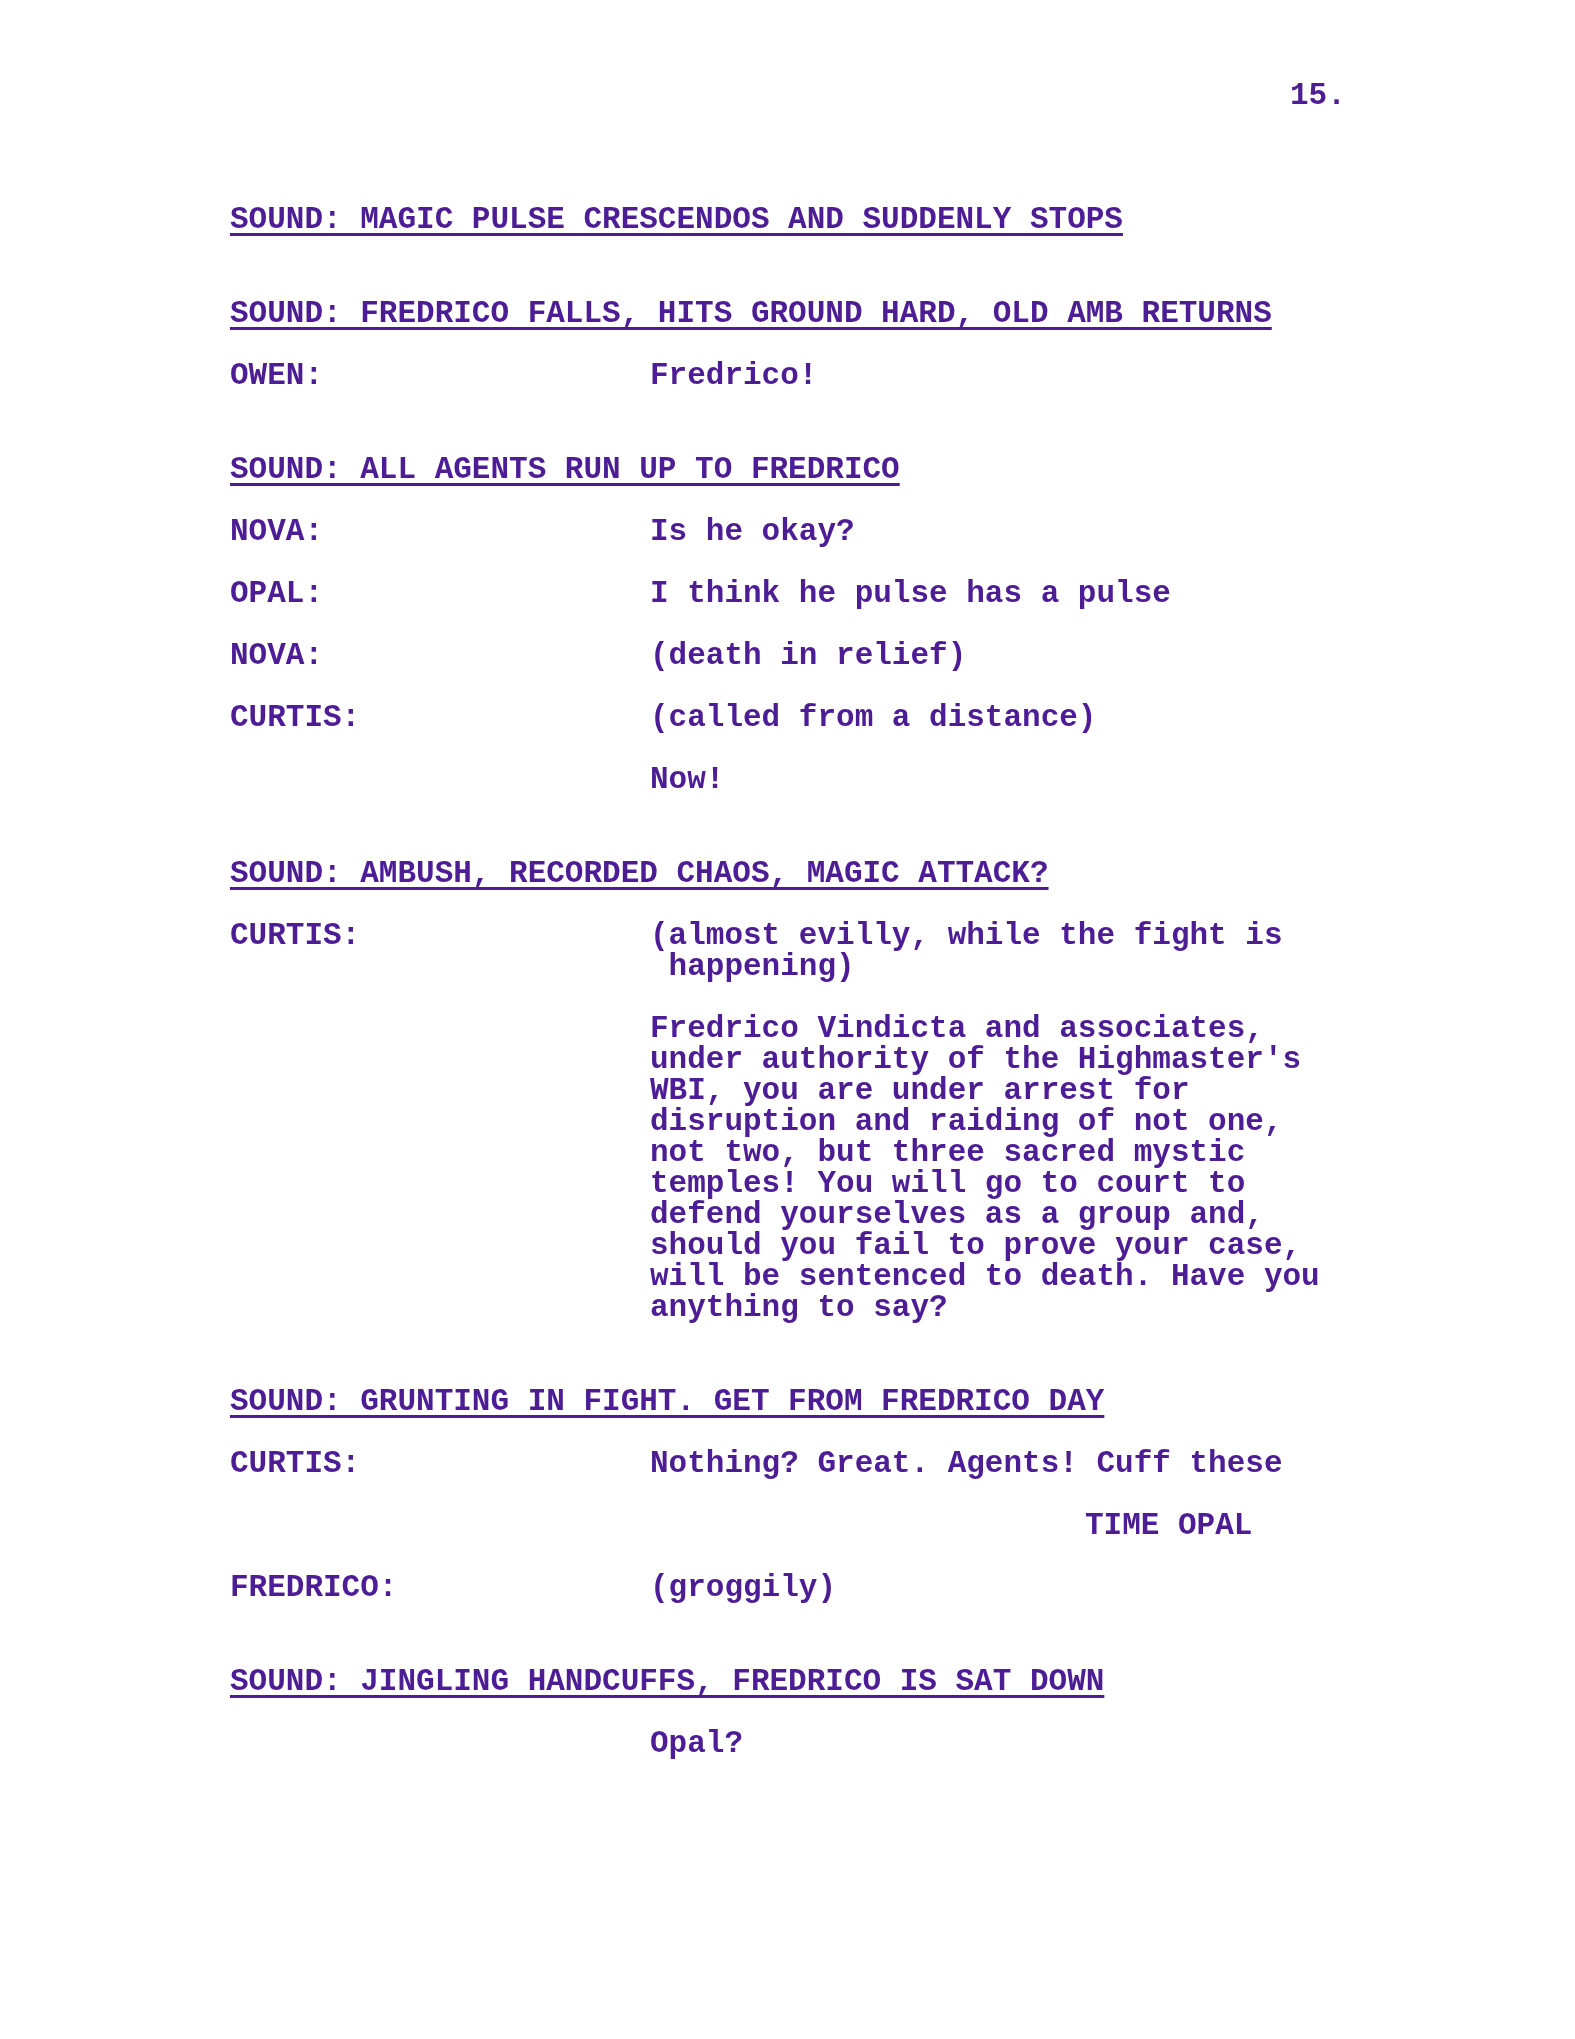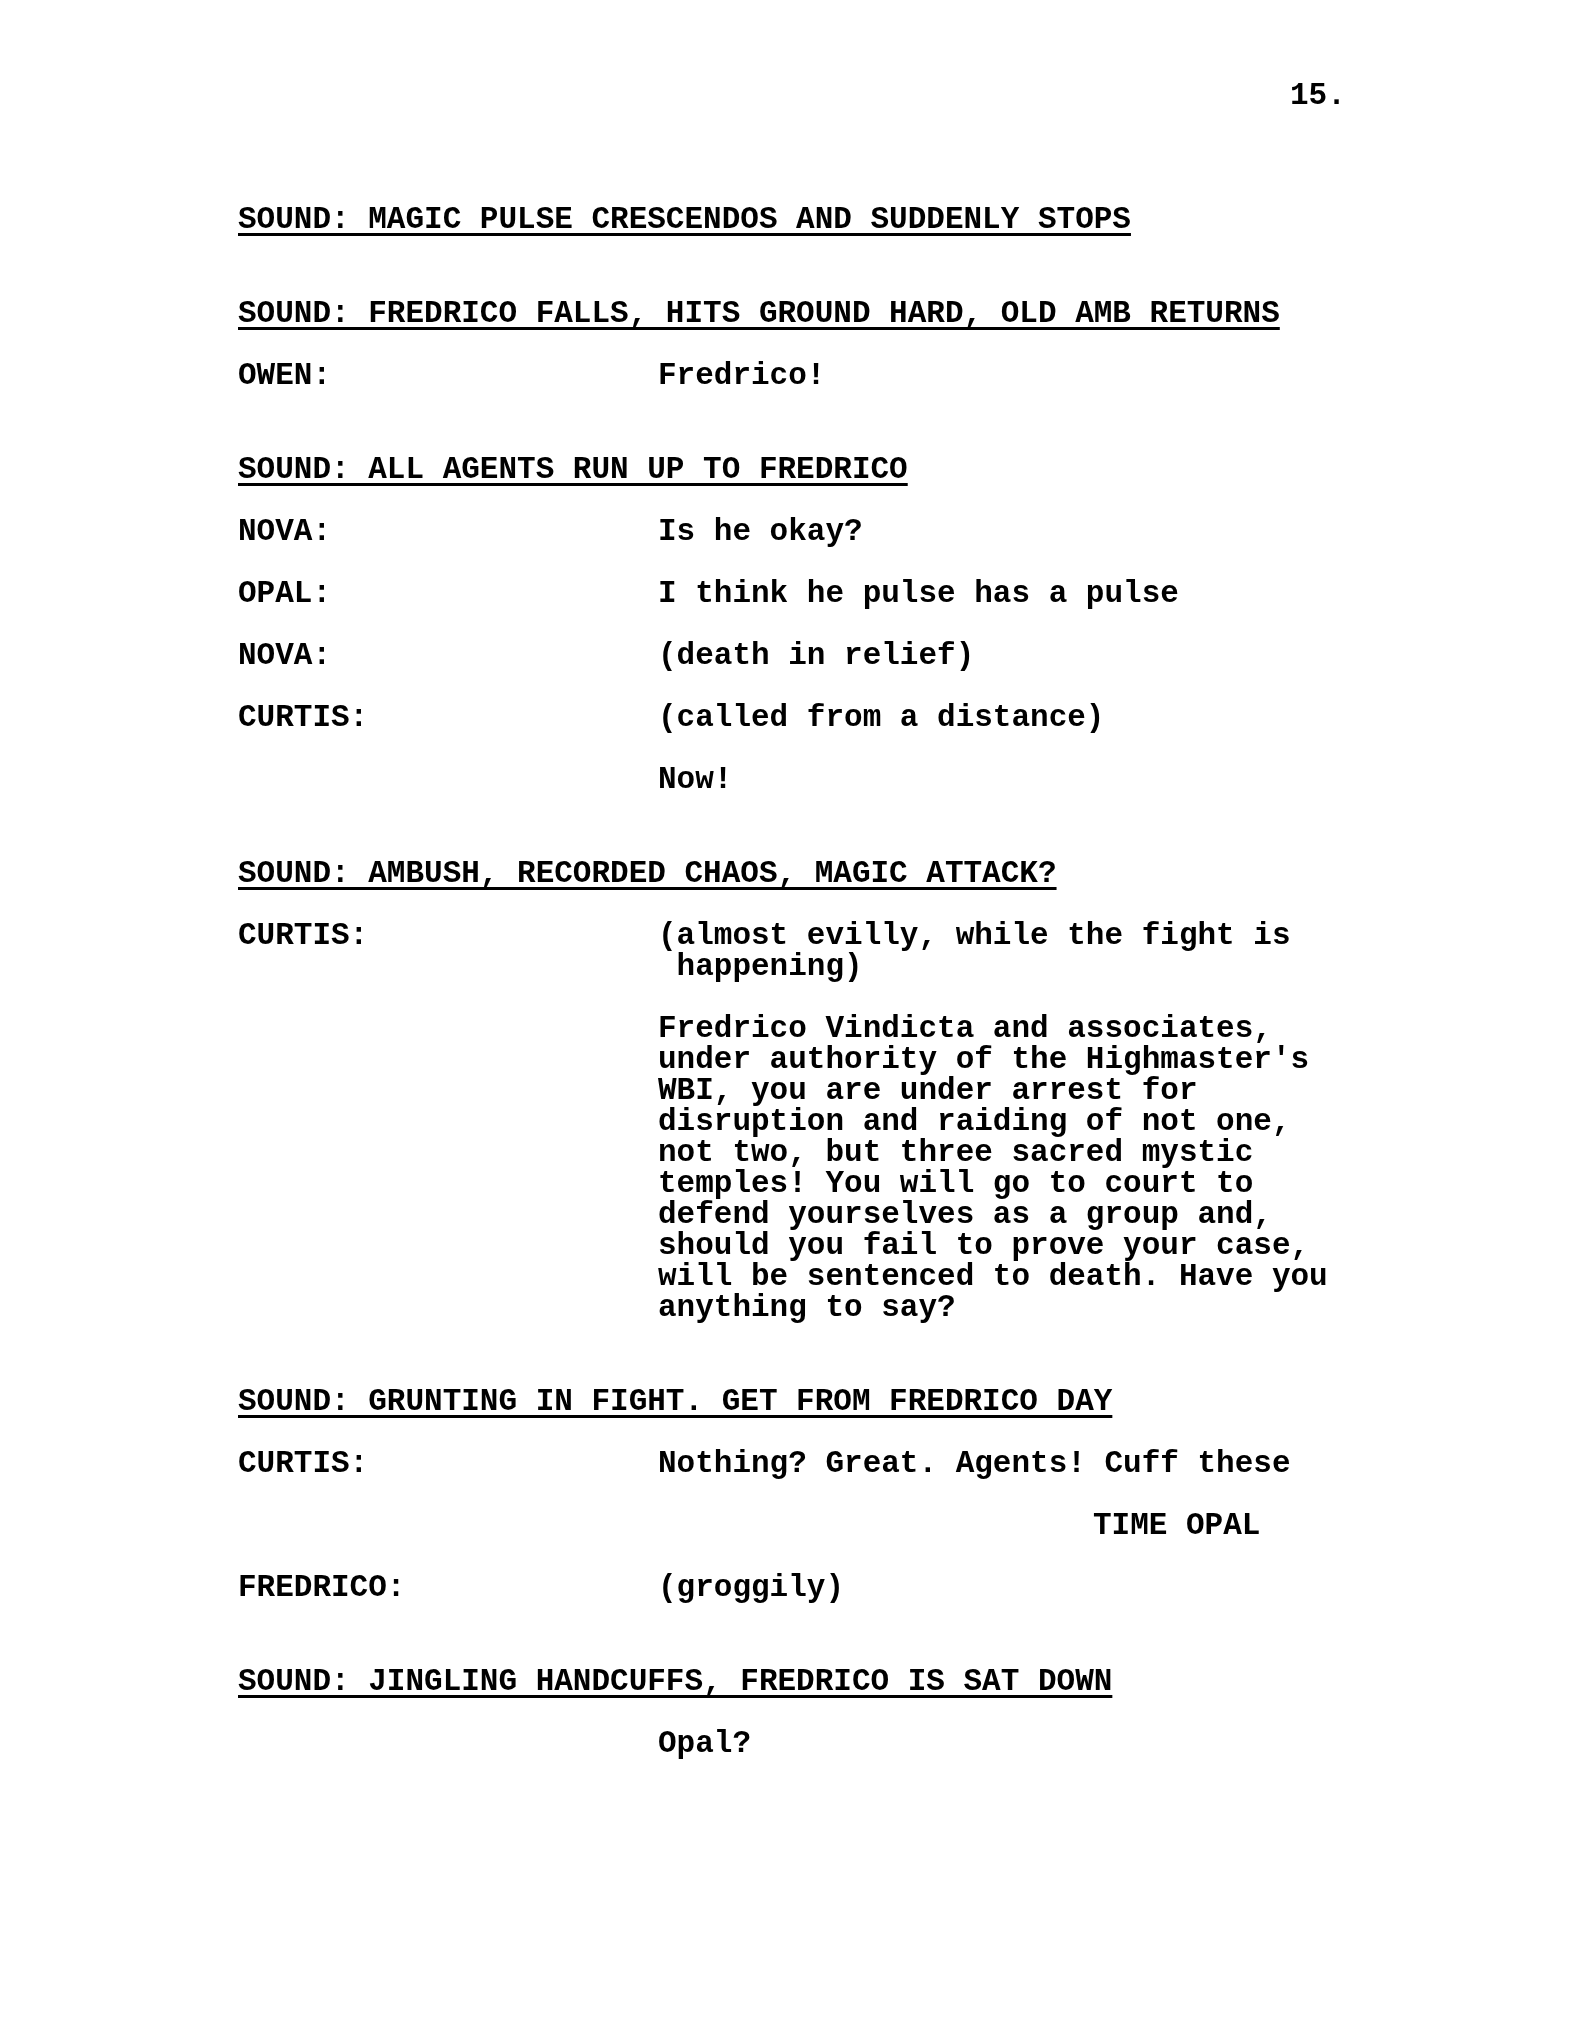--- a/index.html
+++ b/index.html
@@ -5,21 +5,21 @@
   html, body {
     margin: 0;
     padding: 0;
     background: #e8e8e8;
   }
   .page {
     position: relative;
     width: 1575px;
     height: 2039px;
     background: #ffffff;
-    color: #000000;
+    color: #4c1d95;
     font-family: "Liberation Mono", "DejaVu Sans Mono", monospace;
     font-weight: 700;
     font-size: 31px;
     line-height: 31px;
     overflow: hidden;
   }
   .page-number {
     position: absolute;
     top: 80px;
     left: 1290px;
@@ -27,21 +27,20 @@
   }
   .script-body {
     position: absolute;
     top: 204px;
     left: 230px;
     width: 1200px;
   }
   .entry {
     padding-top: 31px;
     white-space: pre;
-    margin-left: 8px;
   }
   .entry.sound {
     padding-top: 63px;
   }
   .entry:first-child {
     padding-top: 0;
   }
   .sound-text {
     text-decoration: underline;
     text-decoration-thickness: 3px;

